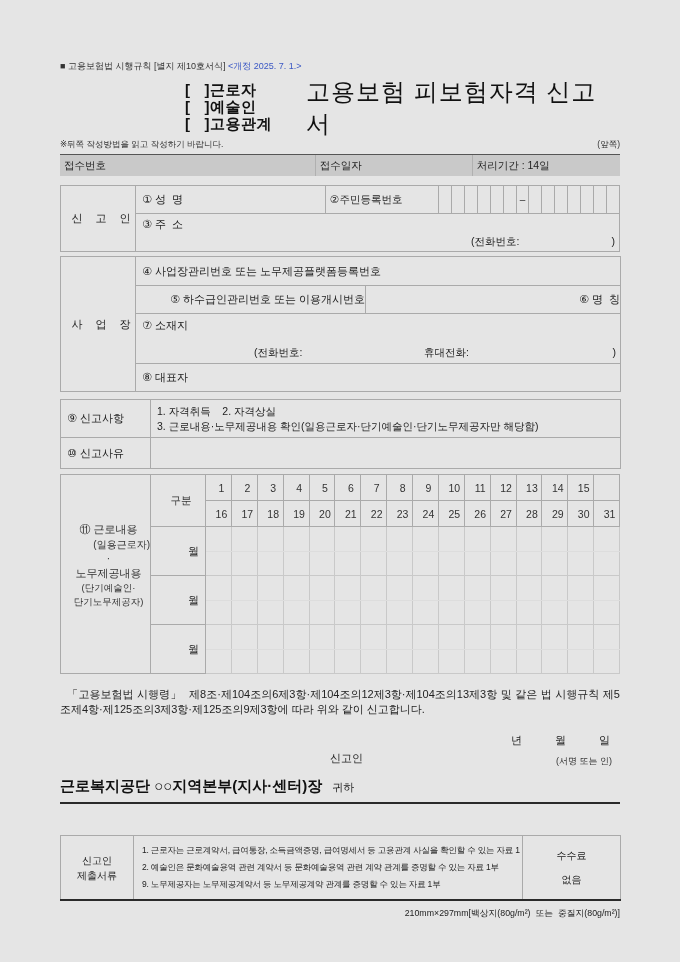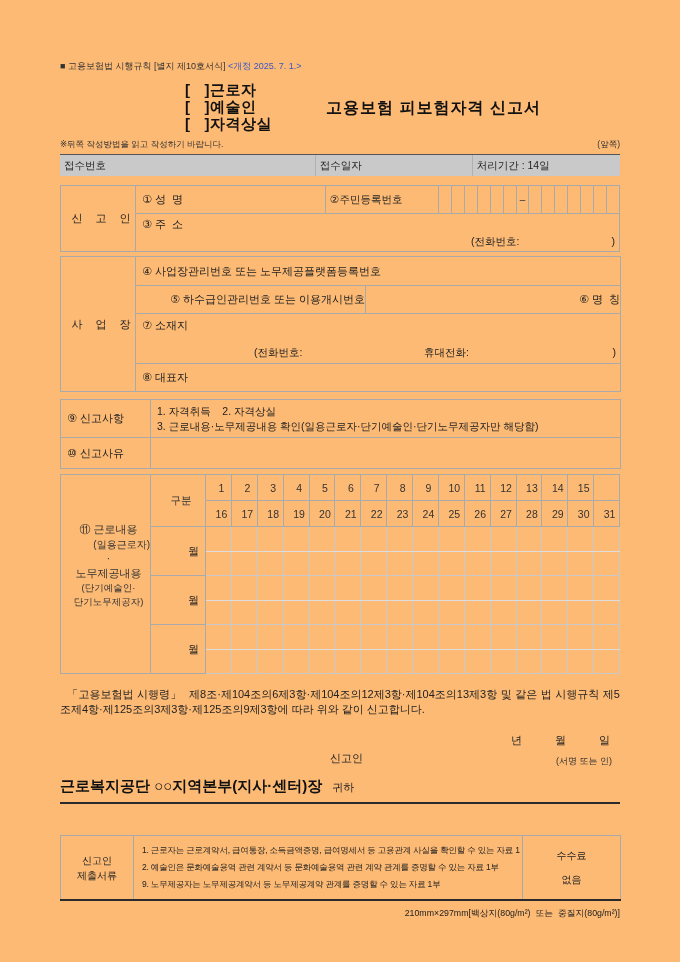--- a/index.html
+++ b/index.html
@@ -1,28 +1,28 @@
 <!DOCTYPE html>
 <html><head>
 <meta charset="utf-8">
 <style>
   * { margin:0; padding:0; box-sizing:border-box; }
   html,body { background:#ffffff; }
   body { font-family:"Liberation Sans","DejaVu Sans",sans-serif; color:#222; }
-  .page { width:680px; height:962px; background:#fdba74; padding:60px 60px 0 60px; position:relative; overflow:hidden; }
+  .page { width:680px; height:962px; background:#e5e5e5; padding:60px 60px 0 60px; position:relative; overflow:hidden; }
   [data-bind] { white-space:pre-wrap; }
 
   
   .notice-line { font-size:9px; color:#333; }
   .title-block { position:relative; margin-top:8px; height:54px; }
   .cbx-col { margin-left:125px; }
   .cbx-line { font-size:15px; font-weight:bold; line-height:17px; color:#111; letter-spacing:0.5px; }
   .cbx-line .box { white-space:pre; }
-  .main-title { position:absolute; left:266px; top:50%; transform:translateY(-50%);
-                font-size:16px; font-weight:bold; color:#111; letter-spacing:1px; }
+  .main-title { position:absolute; left:246px; top:50%; transform:translateY(-50%);
+                font-size:24px; font-weight:normal; color:#111; letter-spacing:1px; }
   .note-row { display:flex; justify-content:space-between; margin-top:4px; font-size:8.5px; color:#333; }
 
   
   .receipt-bar { display:flex; margin-top:3px; height:22px; background:#c9c9c9; border-top:1.5px solid #555; align-items:center; font-size:10.5px; color:#222; }
   .rb-cell { padding-left:4px; height:100%; display:flex; align-items:center; }
   .rb-1 { width:256px; }
   .rb-2 { width:158px; border-left:1px solid #b0b0b0;text-align:right; }
   .rb-3 { width:149px; border-left:1px solid #b0b0b0; }
 
   
@@ -102,21 +102,21 @@
 
   <div class="title-block">
     <div class="cbx-col">
       <div class="cbx-line">
         <span class="box" data-bind="title.options.0.box">[   ]</span><span data-bind="title.options.0.label">근로자</span>
       </div>
       <div class="cbx-line">
         <span class="box" data-bind="title.options.1.box">[   ]</span><span data-bind="title.options.1.label">예술인</span>
       </div>
       <div class="cbx-line">
-        <span class="box" data-bind="title.options.2.box">[   ]</span><span data-bind="title.options.2.label">자격상실</span>
+        <span class="box" data-bind="title.options.2.box">[   ]</span><span data-bind="title.options.2.label">고용관계</span>
       </div>
     </div>
     <div class="main-title" data-bind="title.main">고용보험 피보험자격 신고서</div>
   </div>
 
   <div class="note-row">
     <span data-bind="header.instruction_note">※뒤쪽 작성방법을 읽고 작성하기 바랍니다.</span>
     <span data-bind="header.front_label">(앞쪽)</span>
   </div>
 

